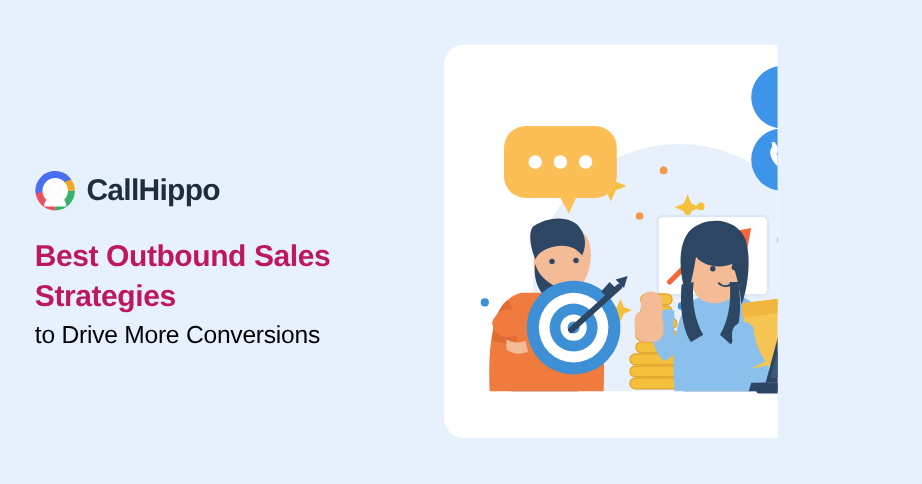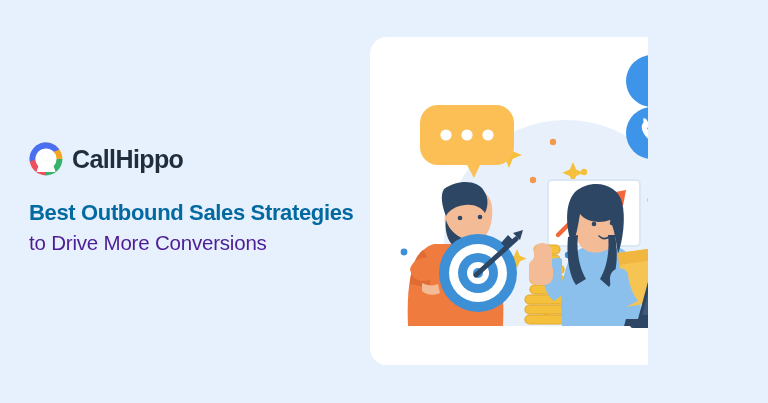--- a/index.html
+++ b/index.html
@@ -42,32 +42,32 @@
     position: relative;
   }
   .brand-name {
     font-size: 25px;
     font-weight: bold;
     letter-spacing: -0.6px;
     color: #1f2d3d;
     line-height: 1;
   }
   .headline {
-    font-size: 22px;
+    font-size: 25px;
     font-weight: bold;
     letter-spacing: -0.35px;
-    color: #0369a1;
+    color: #be185d;
     line-height: 1.32;
     margin: 0 0 2px 0;
   }
   .subhead {
     font-size: 20.5px;
     font-weight: normal;
     letter-spacing: -0.2px;
-    color: #4c1d95;
+    color: #000000;
     line-height: 1.32;
     margin: 0;
   }
 
   
   .card {
     position: absolute;
     left: 370px;
     top: 37px;
     width: 420px;

